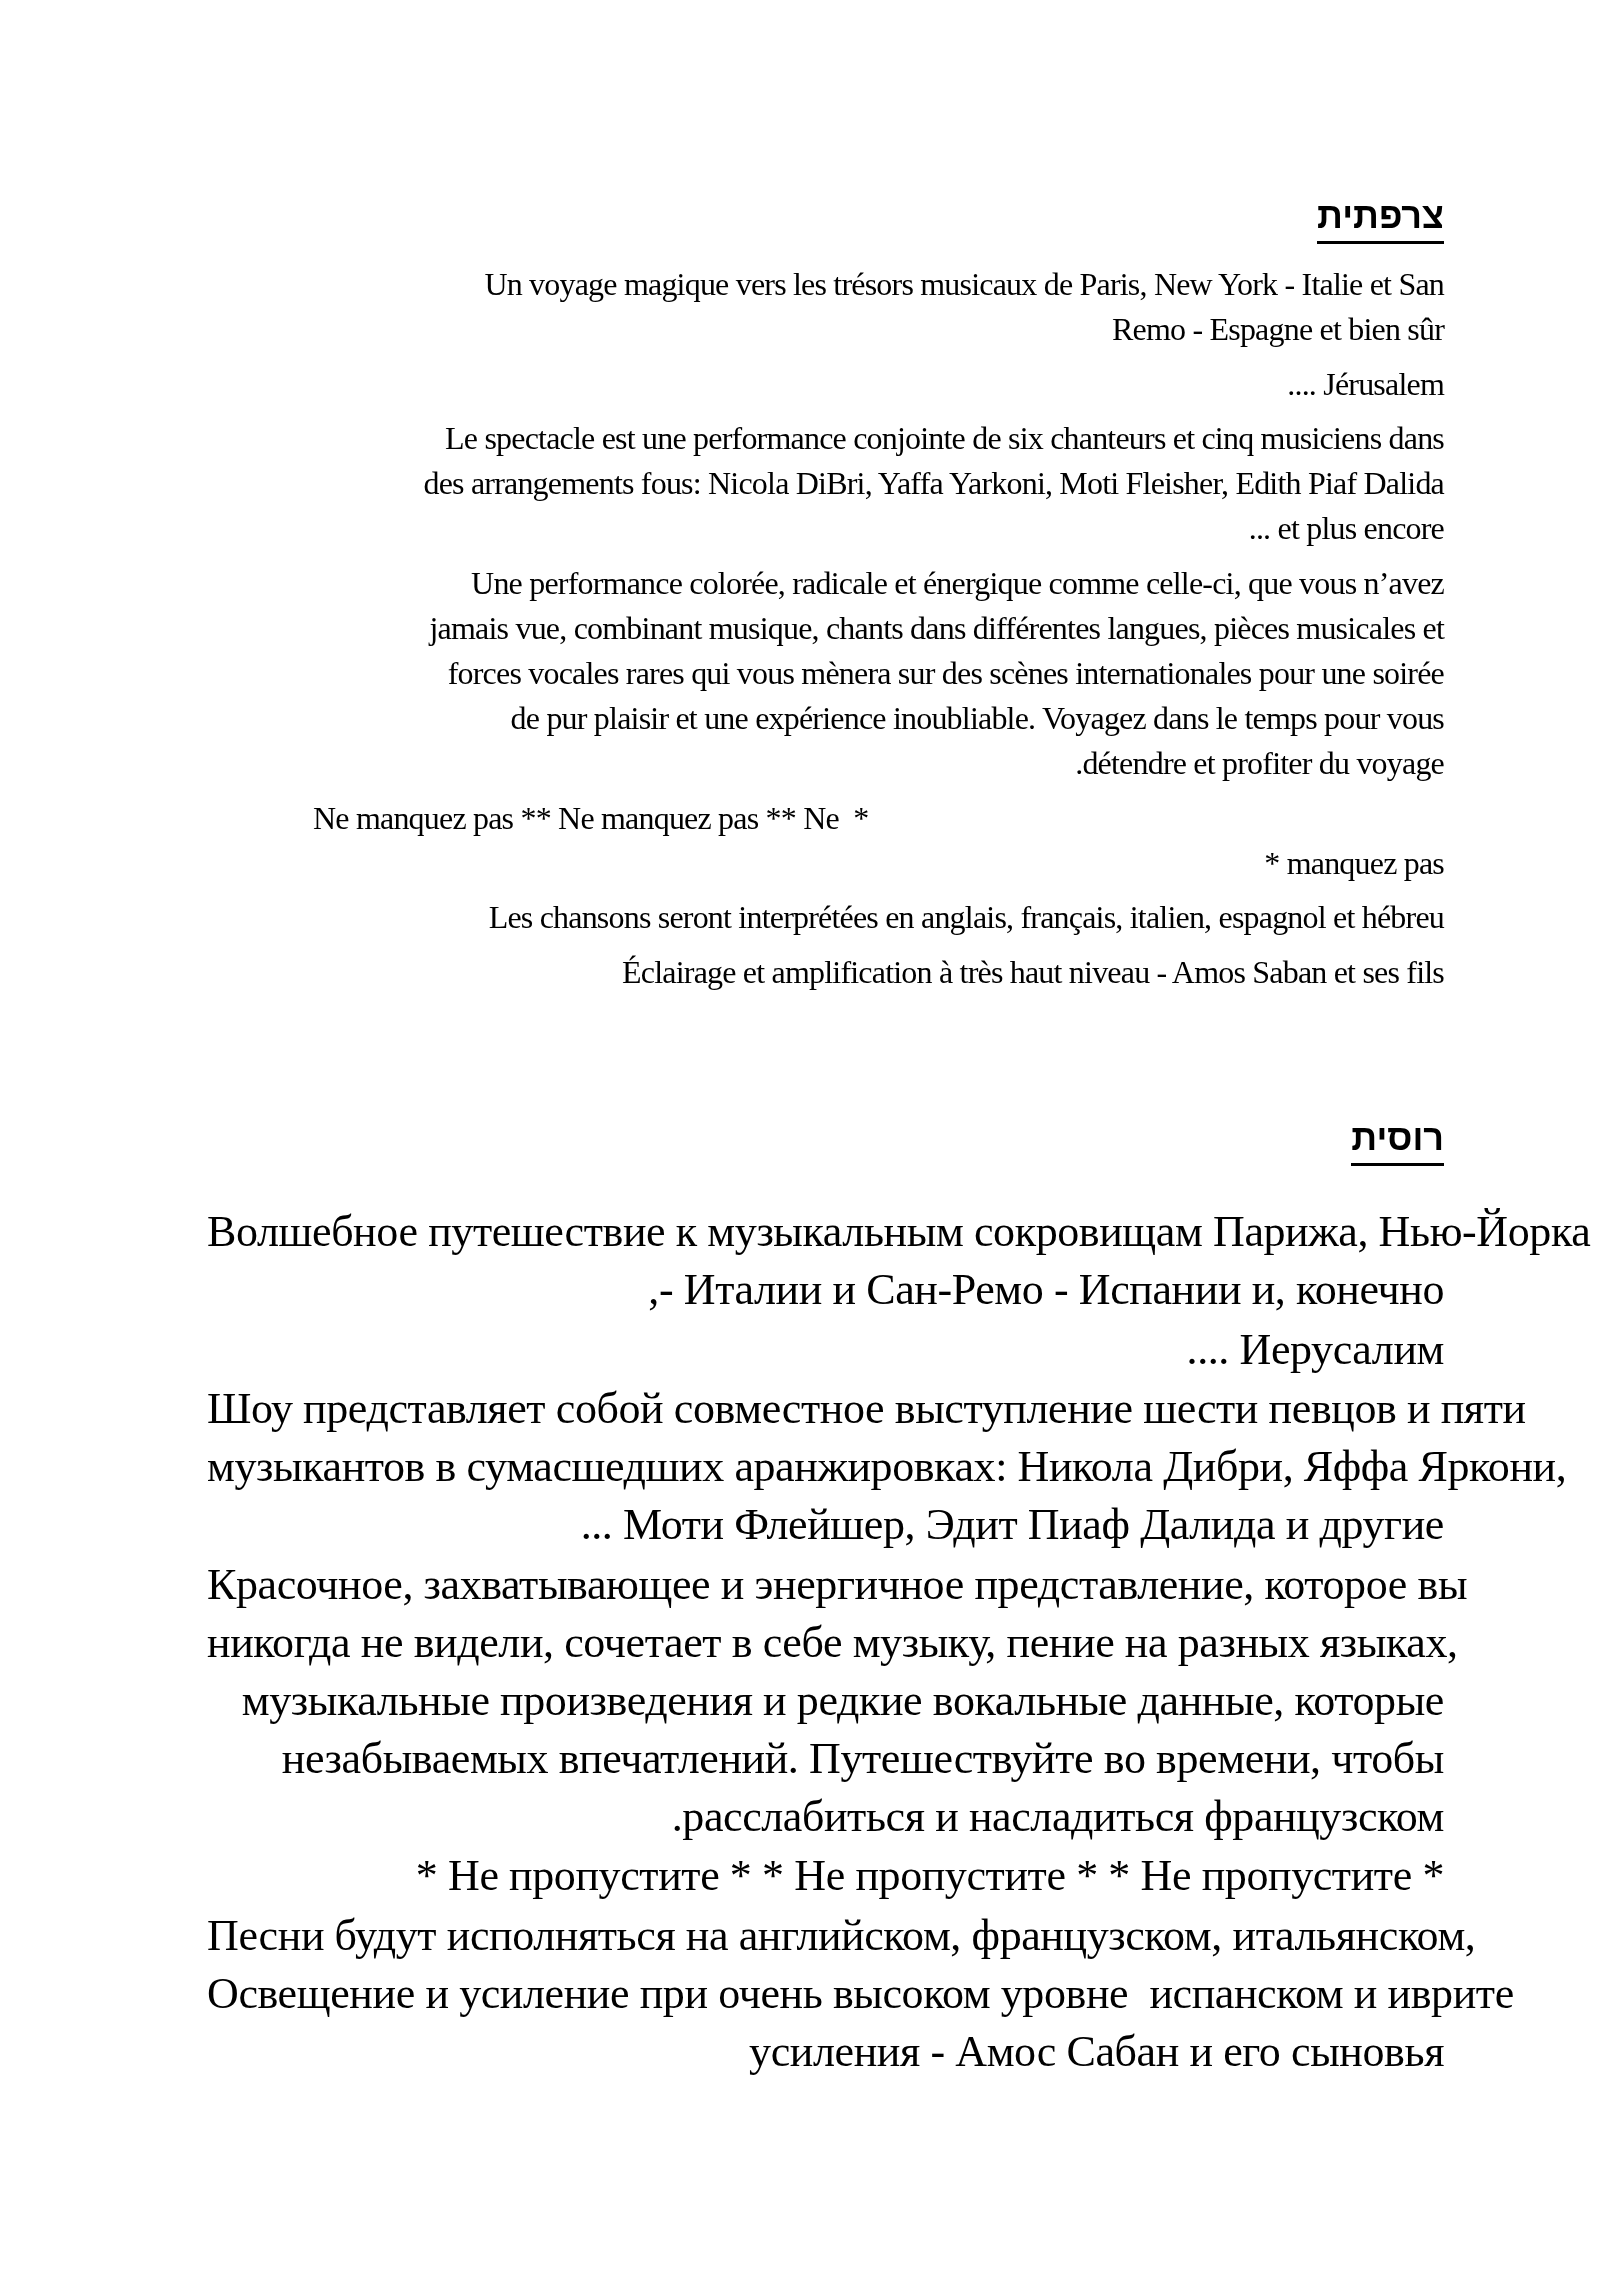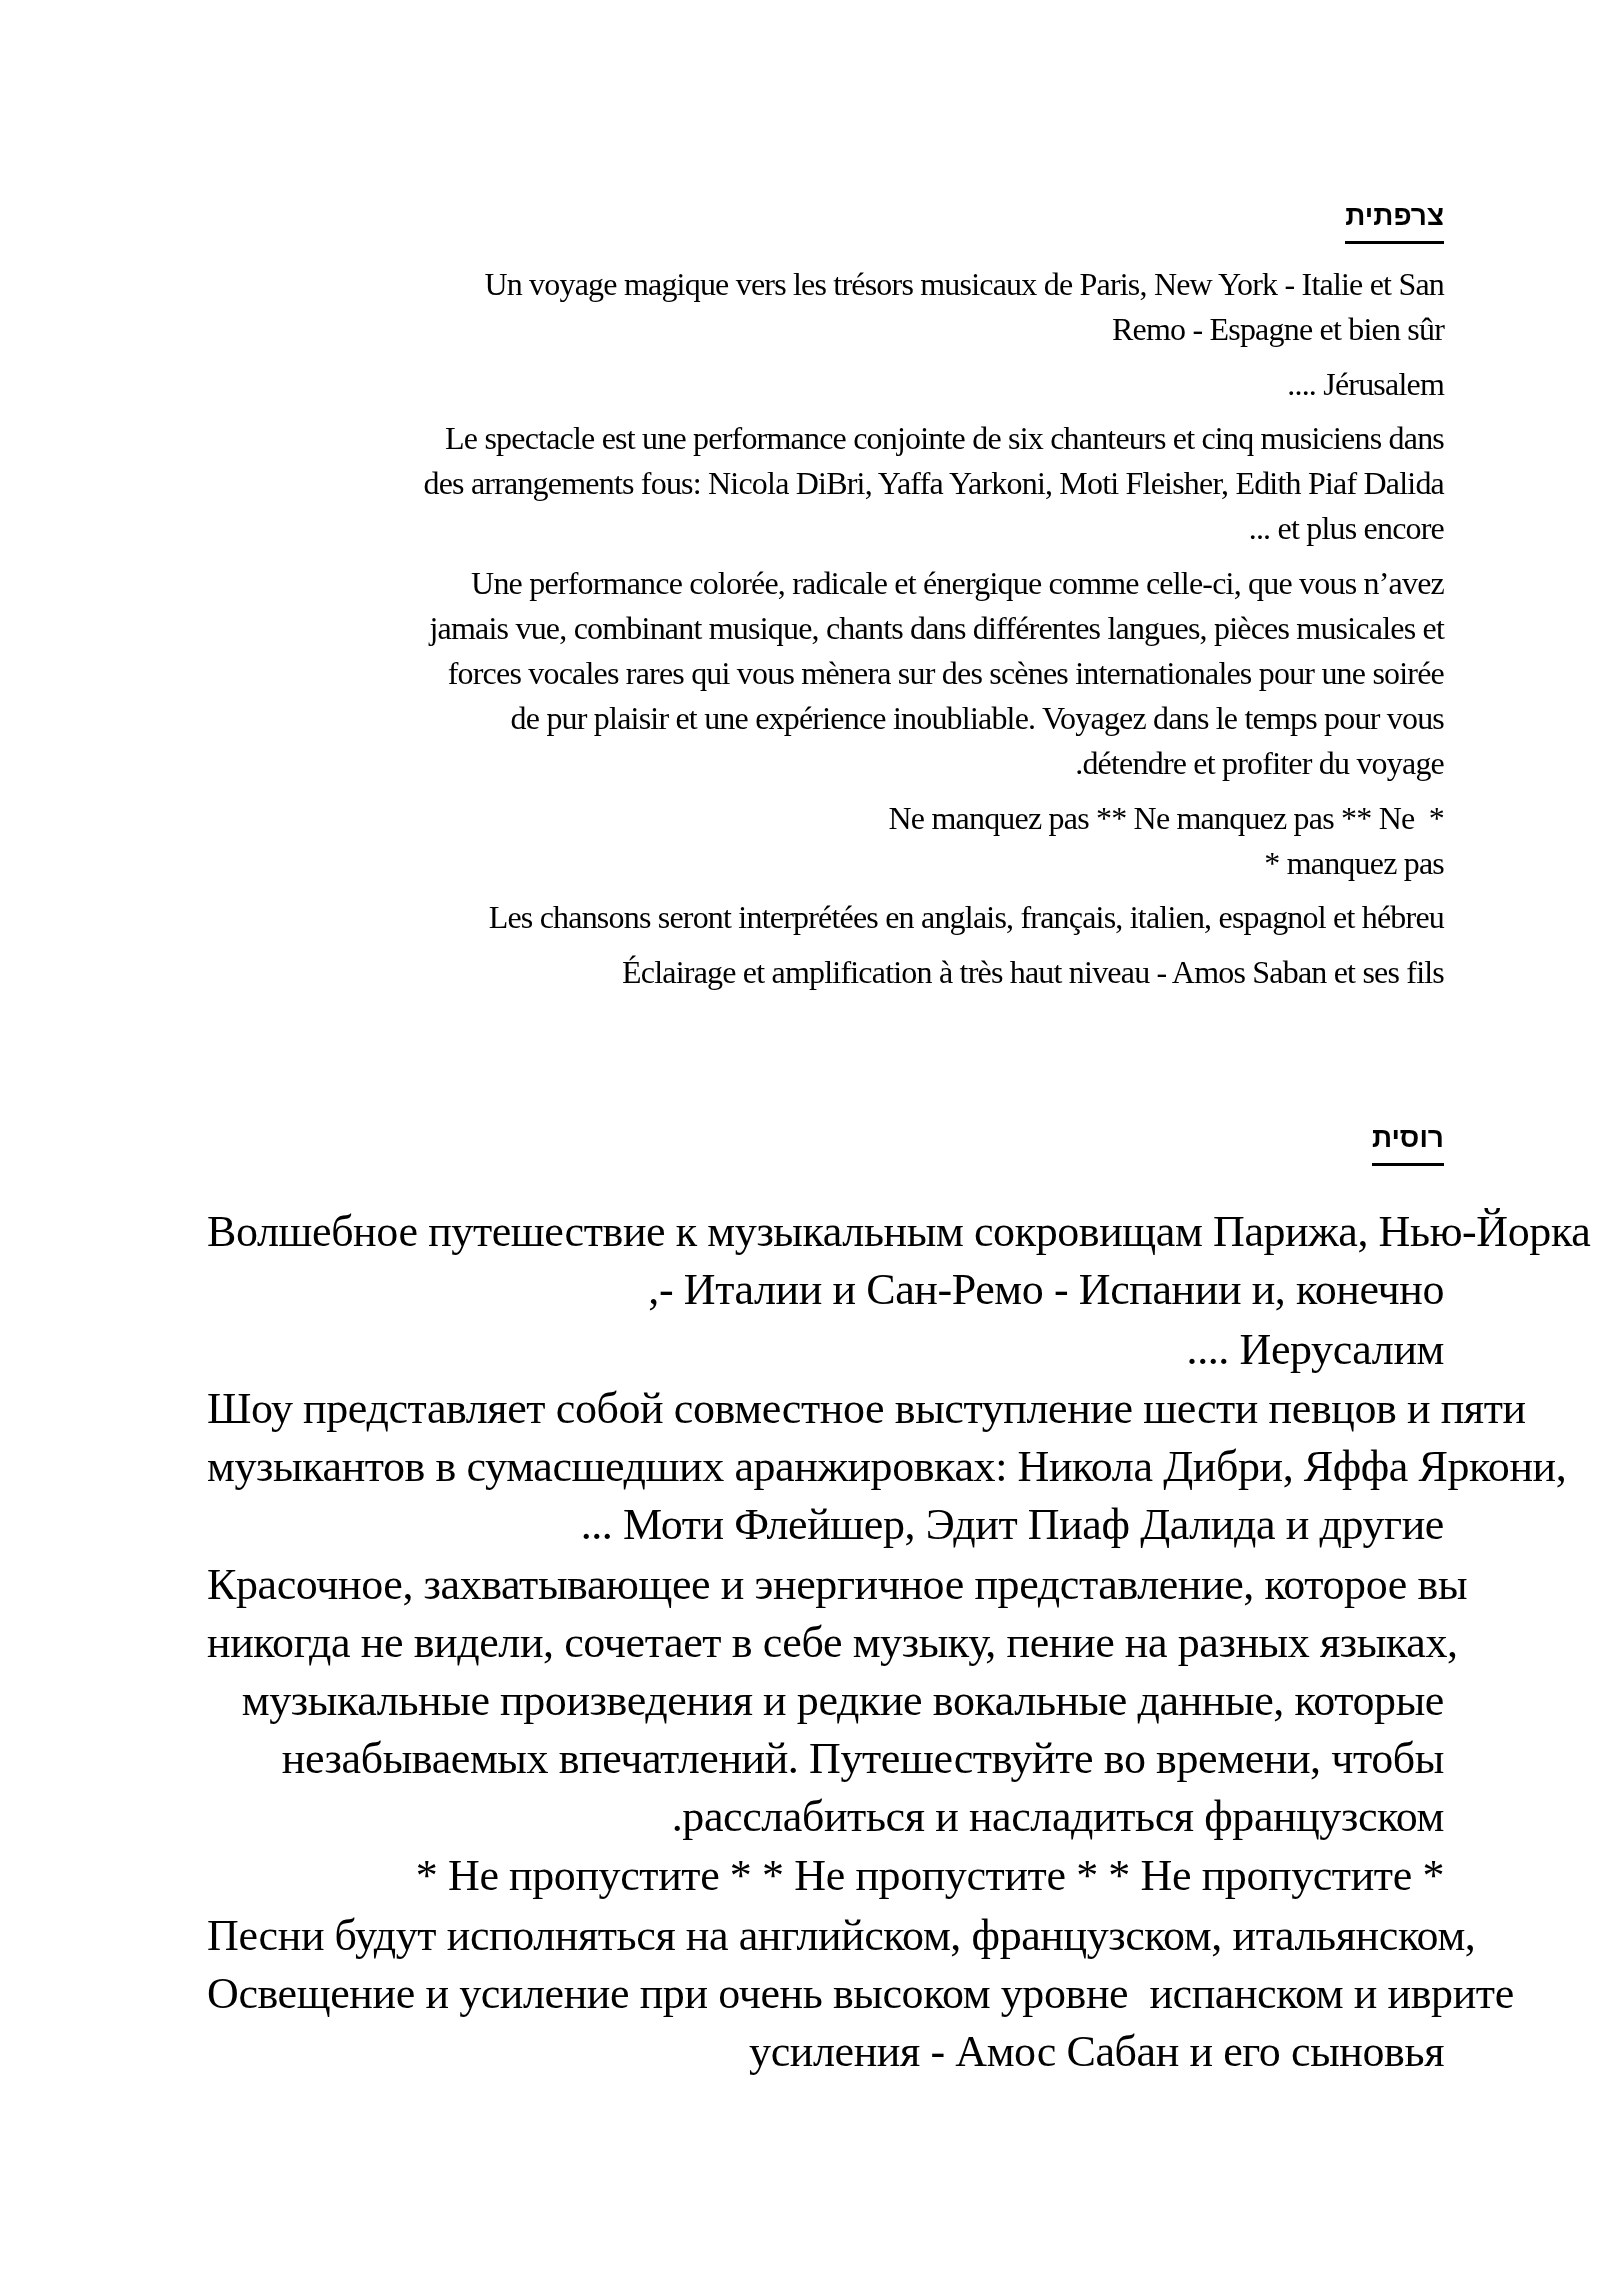--- a/index.html
+++ b/index.html
@@ -15,21 +15,21 @@
     background: #ffffff;
     color: #000000;
     padding: 195px 179px 49px 207px;
     overflow: hidden;
     font-family: "Liberation Sans", sans-serif;
   }
   .sec { display: block; }
   .heading {
     text-align: right;
     font-weight: bold;
-    font-size: 28px;
+    font-size: 36px;
     line-height: 41px;
   }
   .heading-text {
     display: inline-block;
     border-bottom: 3.2px solid #000000;
     padding-bottom: 4.9px;
   }
   .sec-french .heading { margin-bottom: 18px; }
   .sec-russian { margin-top: 122px; }
   .sec-russian .heading { margin-bottom: 37px; }
@@ -47,21 +47,21 @@
     letter-spacing: -0.4px;
     margin-bottom: 1.6px;
   }
   .line {
     text-align: right;
     white-space: pre; 
     direction: ltr;
   }
   .spread-row {
     display: flex;
-    justify-content: flex-end;
+    justify-content: flex-start;
     padding-left: 106px;
     white-space: pre;
   }
   .seg { display: inline-block; }
 </style>
 </head>
 <body>
 
 <div class="page">
   <div id="doc">

